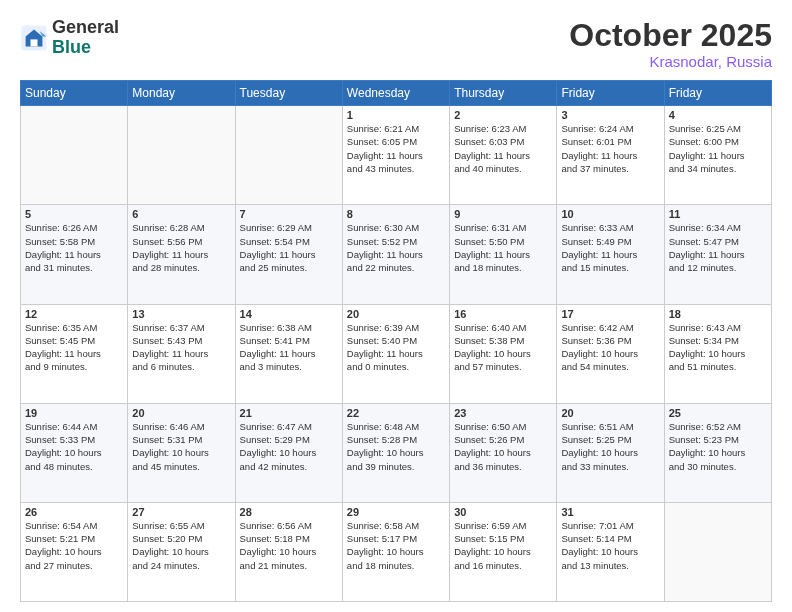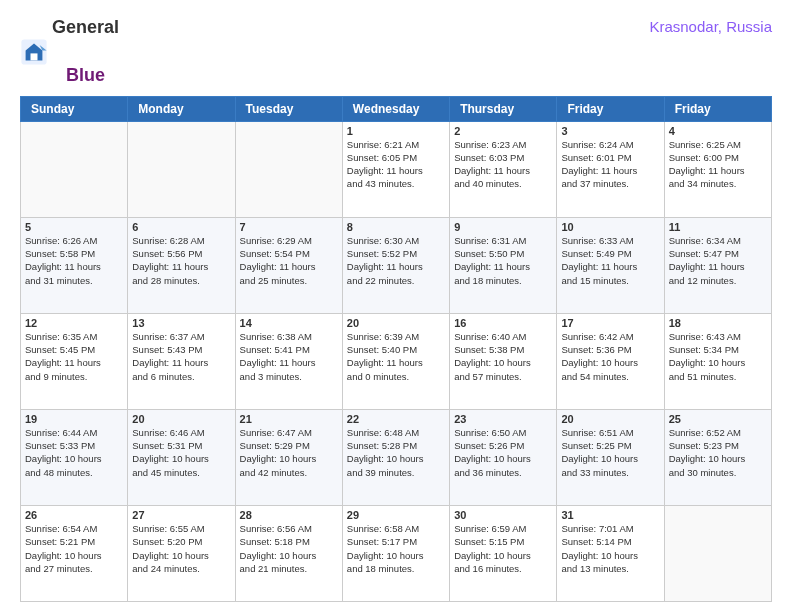--- a/index.html
+++ b/index.html
@@ -26,24 +26,23 @@
     .logo {
       display: flex;
       align-items: center;
     }
     .logo-text {
       display: flex;
       flex-direction: column;
       font-size: 18px;
       font-weight: bold;
       line-height: 1.1;
-      gap: 28px;
     }
     .logo-general { color: #333; }
-    .logo-blue { color: #701a75; text-align: center; }
+    .logo-blue { color: #0f766e; }
     .logo-icon {
       width: 28px;
       height: 28px;
       margin-right: 4px;
     }
     .title-block {
       text-align: right;
     }
     .month-title {
       font-size: 32px;
@@ -59,22 +58,22 @@
       flex: 1;
       border: 1px solid #ccc;
       border-collapse: collapse;
       width: 100%;
       table-layout: fixed;
     }
     .calendar th {
       background-color: #2d6db5;
       color: #fff;
       font-size: 12px;
-      font-weight: bold;
-      padding: 5px 10px;
+      font-weight: normal;
+      padding: 5px 4px;
       text-align: left;
       border: 1px solid #3a7cc4;
     }
     .calendar td {
       border: 1px solid #ccc;
       vertical-align: top;
       padding: 3px 4px;
       font-size: 10px;
       color: #333;
       background: #fff;
@@ -110,20 +109,21 @@
         <polygon points="20,8 32,18 32,32 8,32 8,18" fill="#2d6db5"></polygon>
         <polygon points="28,10 38,18 32,18" fill="#5b9bd5"></polygon>
         <rect x="15" y="22" width="10" height="10" fill="#fff"></rect>
       </svg>
       <div class="logo-text">
         <span class="logo-general">General</span>
         <span class="logo-blue">Blue</span>
       </div>
     </div>
     <div class="title-block">
+      <div class="month-title">October 2025</div>
       <div class="location">Krasnodar, Russia</div>
     </div>
   </div>
 
   <table class="calendar">
     <thead>
       <tr>
         <th>Sunday</th>
         <th>Monday</th>
         <th>Tuesday</th>

